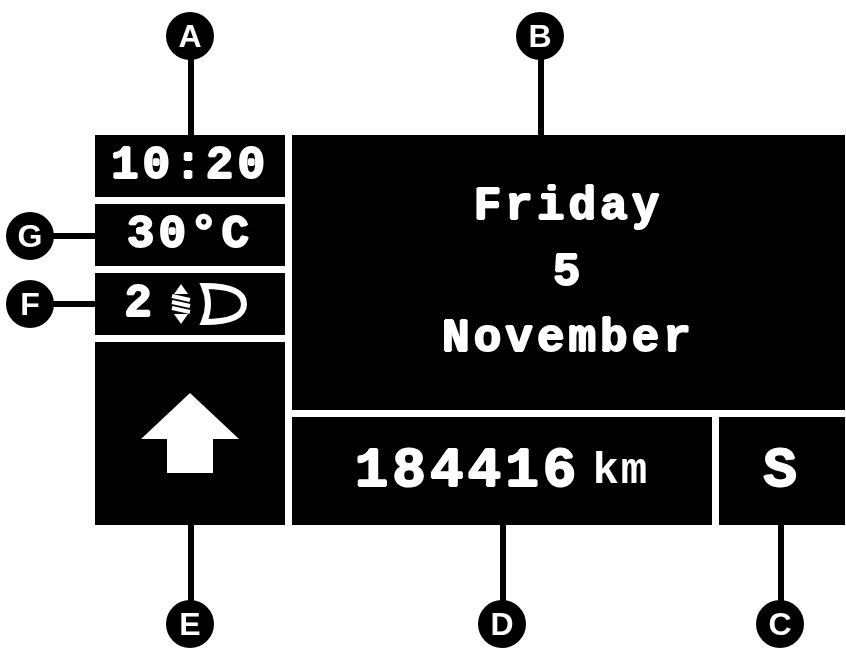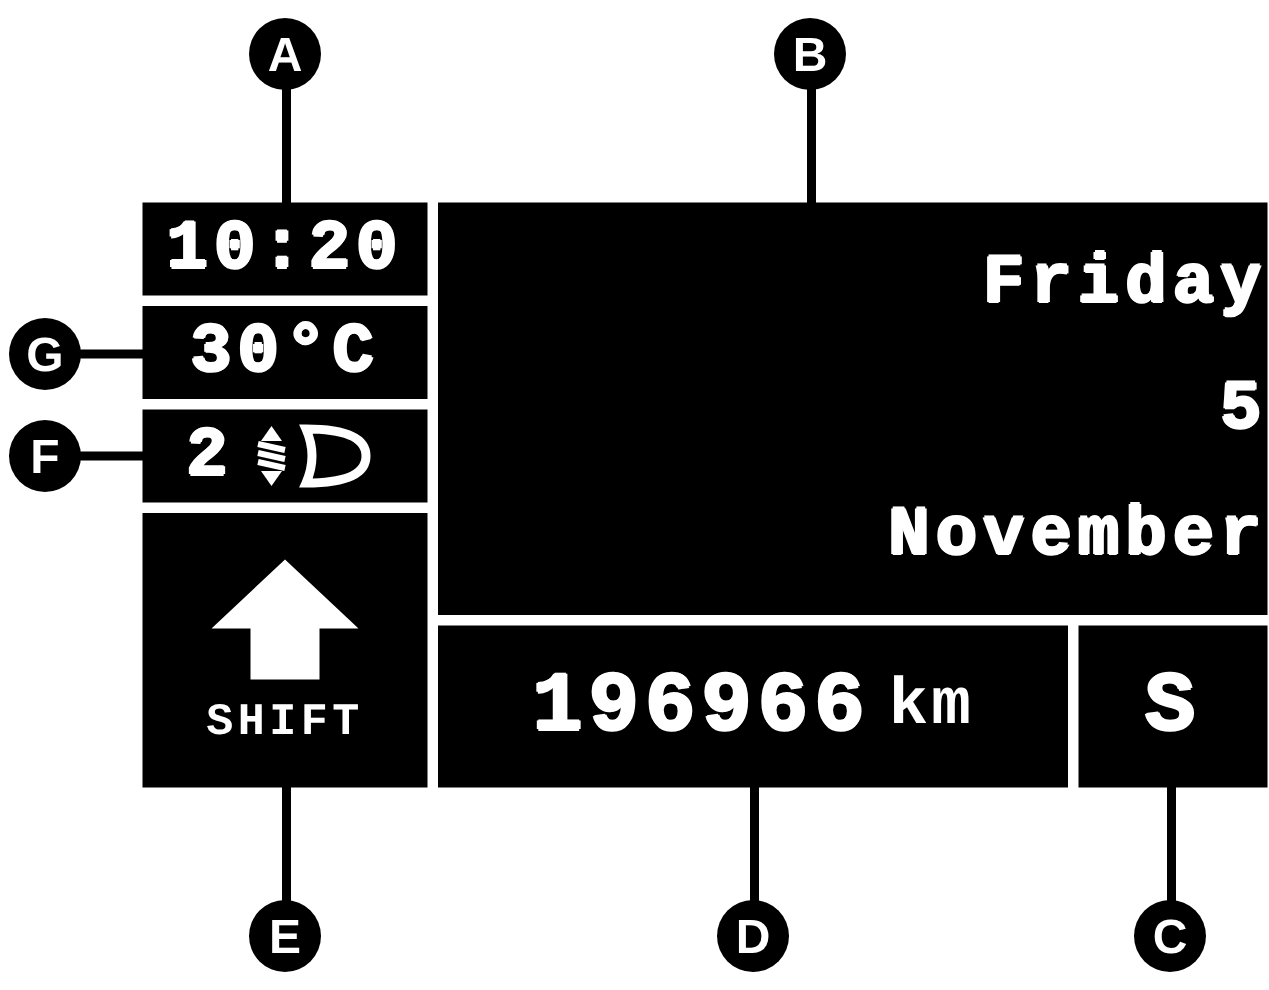--- a/index.html
+++ b/index.html
@@ -37,21 +37,21 @@
   }
   .panel {
     position: absolute;
     background: #000;
     color: #fff;
   }
   .clock   { left: 0;   top: 0;    width: 190px; height: 62px;  display:flex; align-items:center; justify-content:center; }
   .temp    { left: 0;   top: 69px; width: 190px; height: 62px;  display:flex; align-items:center; justify-content:center; }
   .head    { left: 0;   top: 138px;width: 190px; height: 62px;  display:flex; align-items:center; justify-content:center; gap:10px;}
   .shift   { left: 0;   top: 207px;width: 190px; height: 183px; display:flex; flex-direction:column; align-items:center; justify-content:center; }
-  .date    { left: 197px; top: 0;  width: 553px; height: 275px; display:flex; flex-direction:column; align-items:flex-end; justify-content:center; gap:32px;}
+  .date    { left: 197px; top: 0;  width: 553px; height: 275px; display:flex; flex-direction:column; align-items:center; justify-content:center; gap:14px;}
   .odo     { left: 197px; top: 282px; width: 420px; height: 108px; display:flex; align-items:center; justify-content:center; gap:12px;}
   .mode    { left: 624px; top: 282px; width: 126px; height: 108px; display:flex; align-items:center; justify-content:center; }
   .pix-lg  { font-size: 46px; letter-spacing: 4px; font-weight:bold; text-shadow: 1px 0 #fff, -1px 0 #fff, 0 1px #fff, 0 -1px #fff; }
   .pix-xl  { font-size: 56px; letter-spacing: 4px; font-weight:bold; text-shadow: 1px 0 #fff, -1px 0 #fff, 0 1px #fff, 0 -1px #fff; }
   .pix-sm  { font-size: 30px; letter-spacing: 3px; font-weight:bold; }
   .unit    { font-size: 44px; letter-spacing: 2px; font-weight:bold;}
 </style>
 </head>
 <body>
 
@@ -93,31 +93,30 @@
       <line x1="6" y1="28" x2="24" y2="32" stroke="#fff" stroke-width="4"></line>
 
       <path d="M38 6 Q78 6 78 24 Q78 42 38 42 Q46 24 38 6 Z" fill="none" stroke="#fff" stroke-width="6"></path>
     </svg>
   </div>
 
   <div class="panel shift">
     <svg width="110" height="90" viewBox="0 0 110 90">
       <polygon points="55,4 104,50 78,50 78,84 32,84 32,50 6,50" fill="#fff"></polygon>
     </svg>
-    <span class="pix-sm" style="margin-top:6px;">SHIFT</span>
   </div>
 
   <div class="panel date">
     <span class="pix-lg">Friday</span>
     <span class="pix-lg">5</span>
     <span class="pix-lg">November</span>
   </div>
 
   <div class="panel odo">
-    <span class="pix-xl">196966</span>
+    <span class="pix-xl">184416</span>
     <span class="unit">km</span>
   </div>
 
   <div class="panel mode">
     <span class="pix-xl">S</span>
   </div>
 
 </div>
 
 </body></html>

